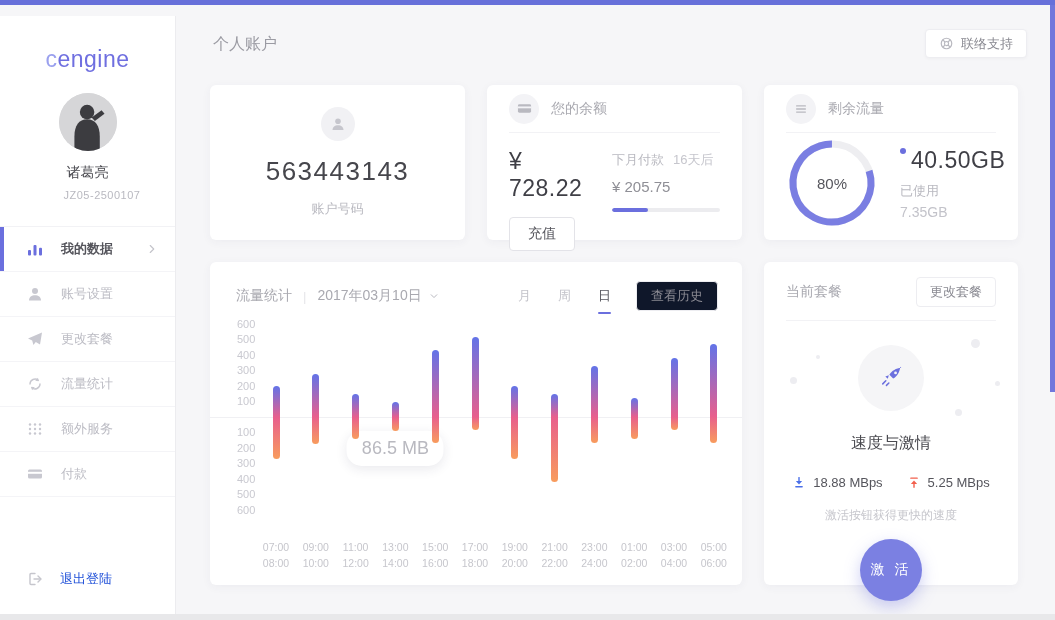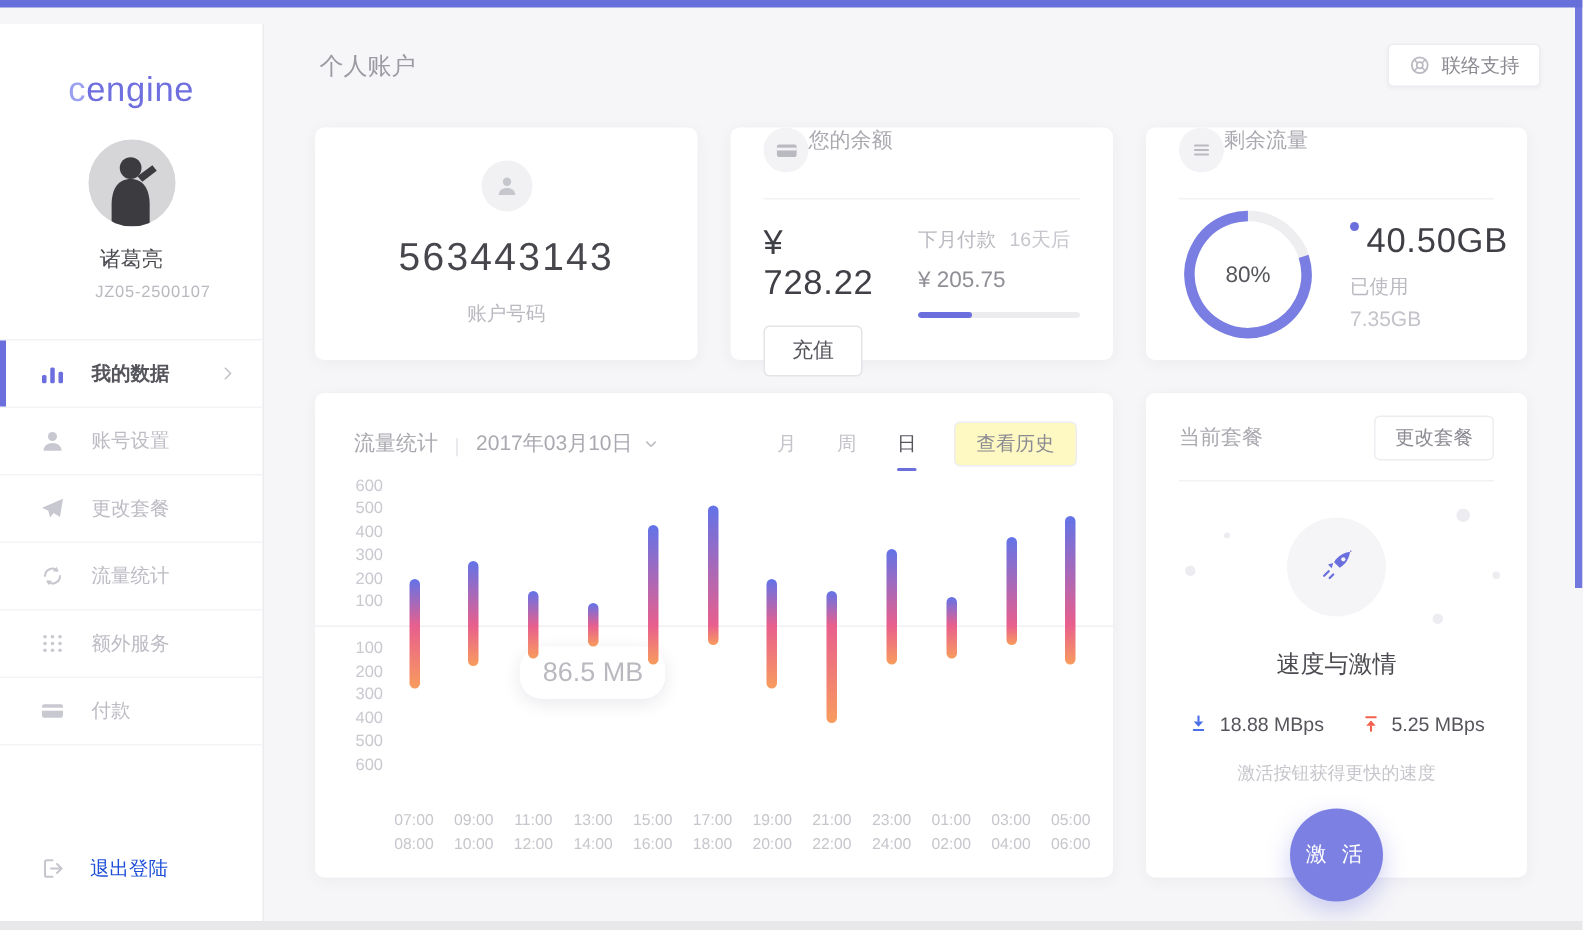--- a/index.html
+++ b/index.html
@@ -46,21 +46,21 @@
   #chartCard { left:210px; top:262px; width:532px; height:323px; }
   #planCard  { left:764px; top:262px; width:254px; height:323px; }
 
   
   #cardA { display:flex; flex-direction:column; align-items:center; }
   .acct-ic { margin-top:22px; width:34px; height:34px; border-radius:50%; background:#f1f1f4; display:flex; align-items:center; justify-content:center; color:#c6c6cd; }
   .acct-number { margin-top:15px; font-size:26px; color:#46464c; letter-spacing:1.5px; }
   .acct-caption { margin-top:13px; font-size:13px; color:#b9b9c0; }
 
   
-  .card-h { display:flex; height:48px; margin:0 22px; border-bottom:1px solid #f2f2f5; }
+  .card-h { display:flex; align-items:center; gap:12px; height:48px; margin:0 22px; border-bottom:1px solid #f2f2f5; }
   .hic { width:30px; height:30px; border-radius:50%; background:#f3f3f6; display:flex; align-items:center; justify-content:center; color:#b9b9c0; }
   .card-h .ht { font-size:14px; color:#a9a9b0; }
 
   
   .balance-body { display:flex; margin:15px 22px 0; }
   .balance-big { font-size:23px; font-weight:500; color:#3f3f46; letter-spacing:0.5px; }
   .recharge-btn { margin-top:15px; width:66px; height:34px; background:#fff; border:1px solid #e3e3e8; border-radius:4px; font-size:14px; color:#55555c; cursor:pointer; }
   .bb-right { margin-left:26px; padding-top:3px; }
   .np-row { display:flex; gap:9px; font-size:13px; color:#b9b9c0; }
   .np-row .due { color:#c6c6cd; }
@@ -81,21 +81,21 @@
 
   
   .chart-h { position:relative; z-index:2; display:flex; align-items:center; padding:19px 24px 0 26px; }
   .chart-title { font-size:14px; color:#a9a9b0; }
   .chart-sep { margin:0 11px; color:#e6e6ea; font-size:13px; }
   .date-btn { display:flex; align-items:center; gap:7px; font-size:14px; color:#a9a9b0; cursor:pointer; }
   .tabs { margin-left:auto; display:flex; gap:27px; margin-right:25px; }
   .tab { position:relative; font-size:13px; color:#c3c3ca; cursor:pointer; }
   .tab.active { color:#55555c; }
   .tab.active::after { content:""; position:absolute; left:0; right:0; bottom:-9px; height:2px; border-radius:1px; background:#6b6fde; }
-  .history-btn { height:30px; padding:0 14px; background:#fef9c3; border:1px solid #ededf1; border-radius:4px; font-size:13px; color:#8a8a92; cursor:pointer; }
+  .history-btn { height:30px; padding:0 14px; background:#0f172a; border:1px solid #ededf1; border-radius:4px; font-size:13px; color:#8a8a92; cursor:pointer; }
 
   .plot { position:absolute; inset:0; z-index:1; }
   .baseline { position:absolute; left:0; right:0; top:155px; height:1px; background:#f0f0f3; }
   .ytick { position:absolute; left:27px; width:26px; font-size:11px; color:#c9c9d0; }
   .bar { position:absolute; width:7px; border-radius:4px; }
   .xlabel { position:absolute; top:277px; width:46px; text-align:center; font-size:10.5px; color:#c6c6cc; line-height:16px; }
   .chart-tooltip { position:absolute; top:169px; transform:translateX(-50%); background:#fff; border-radius:15px; padding:7px 15px;
     font-size:18px; color:#b9b9c0; box-shadow:0 3px 12px rgba(40,40,80,.10); white-space:nowrap; }
 
   

